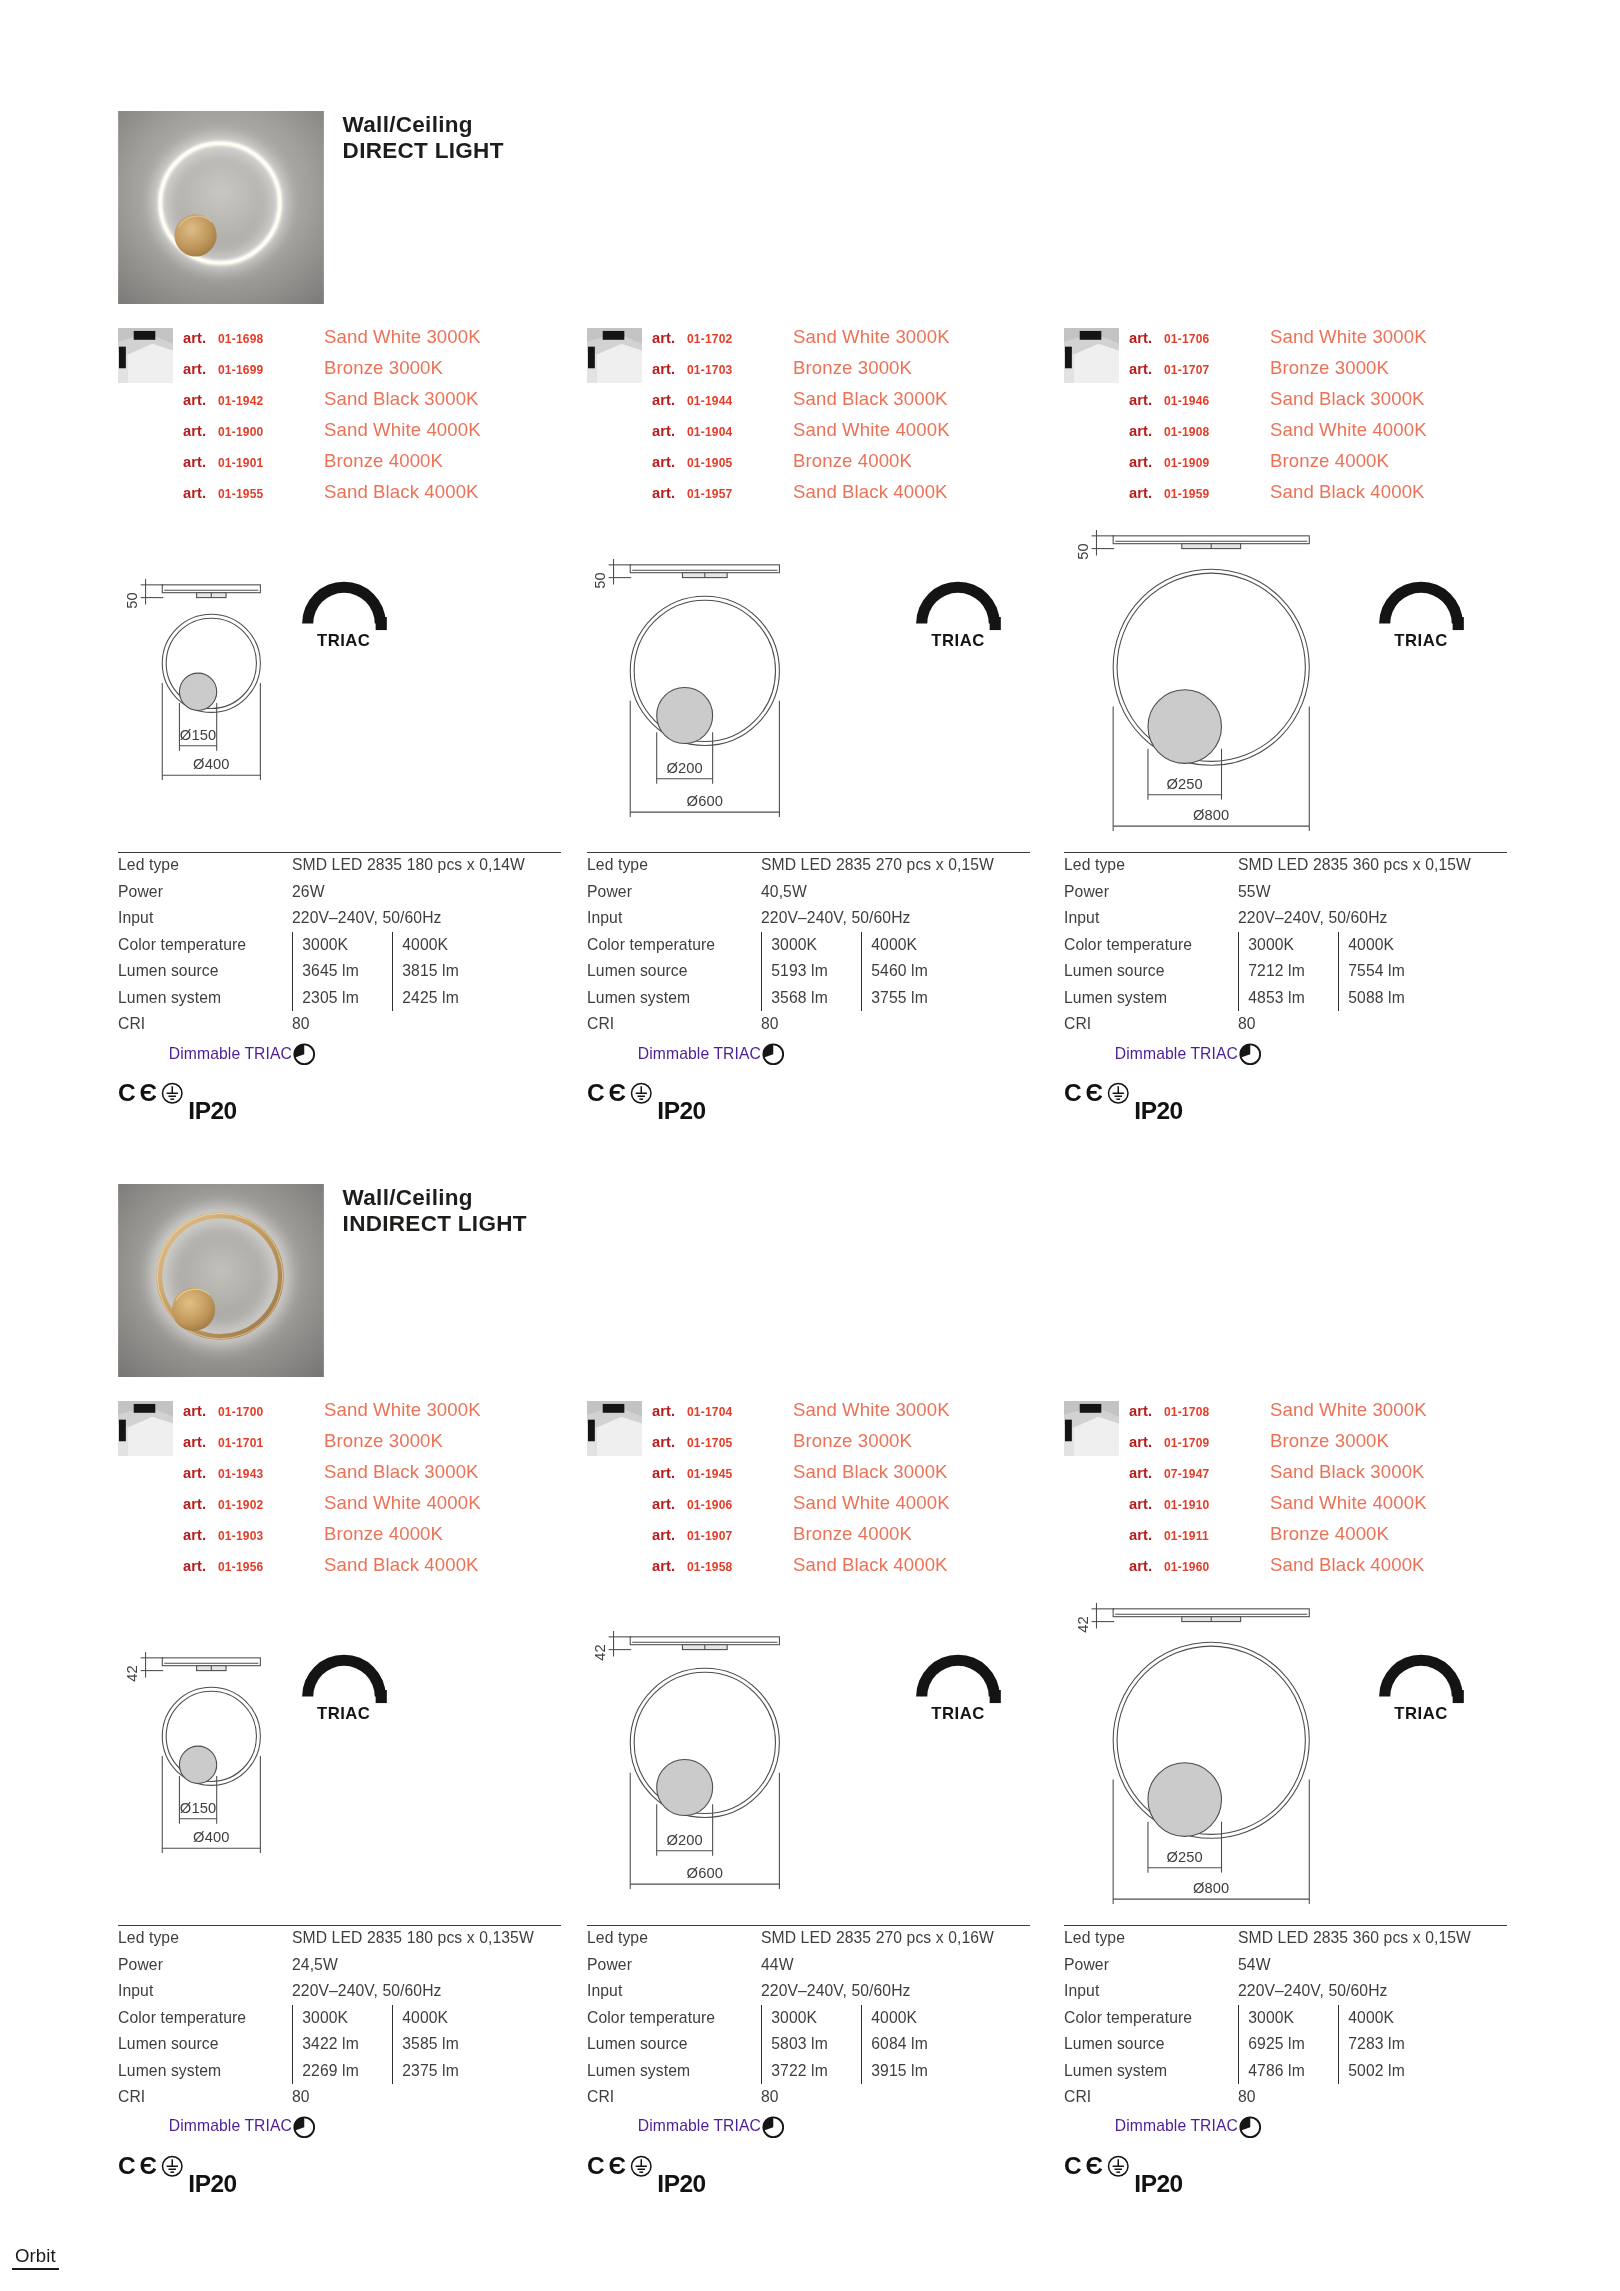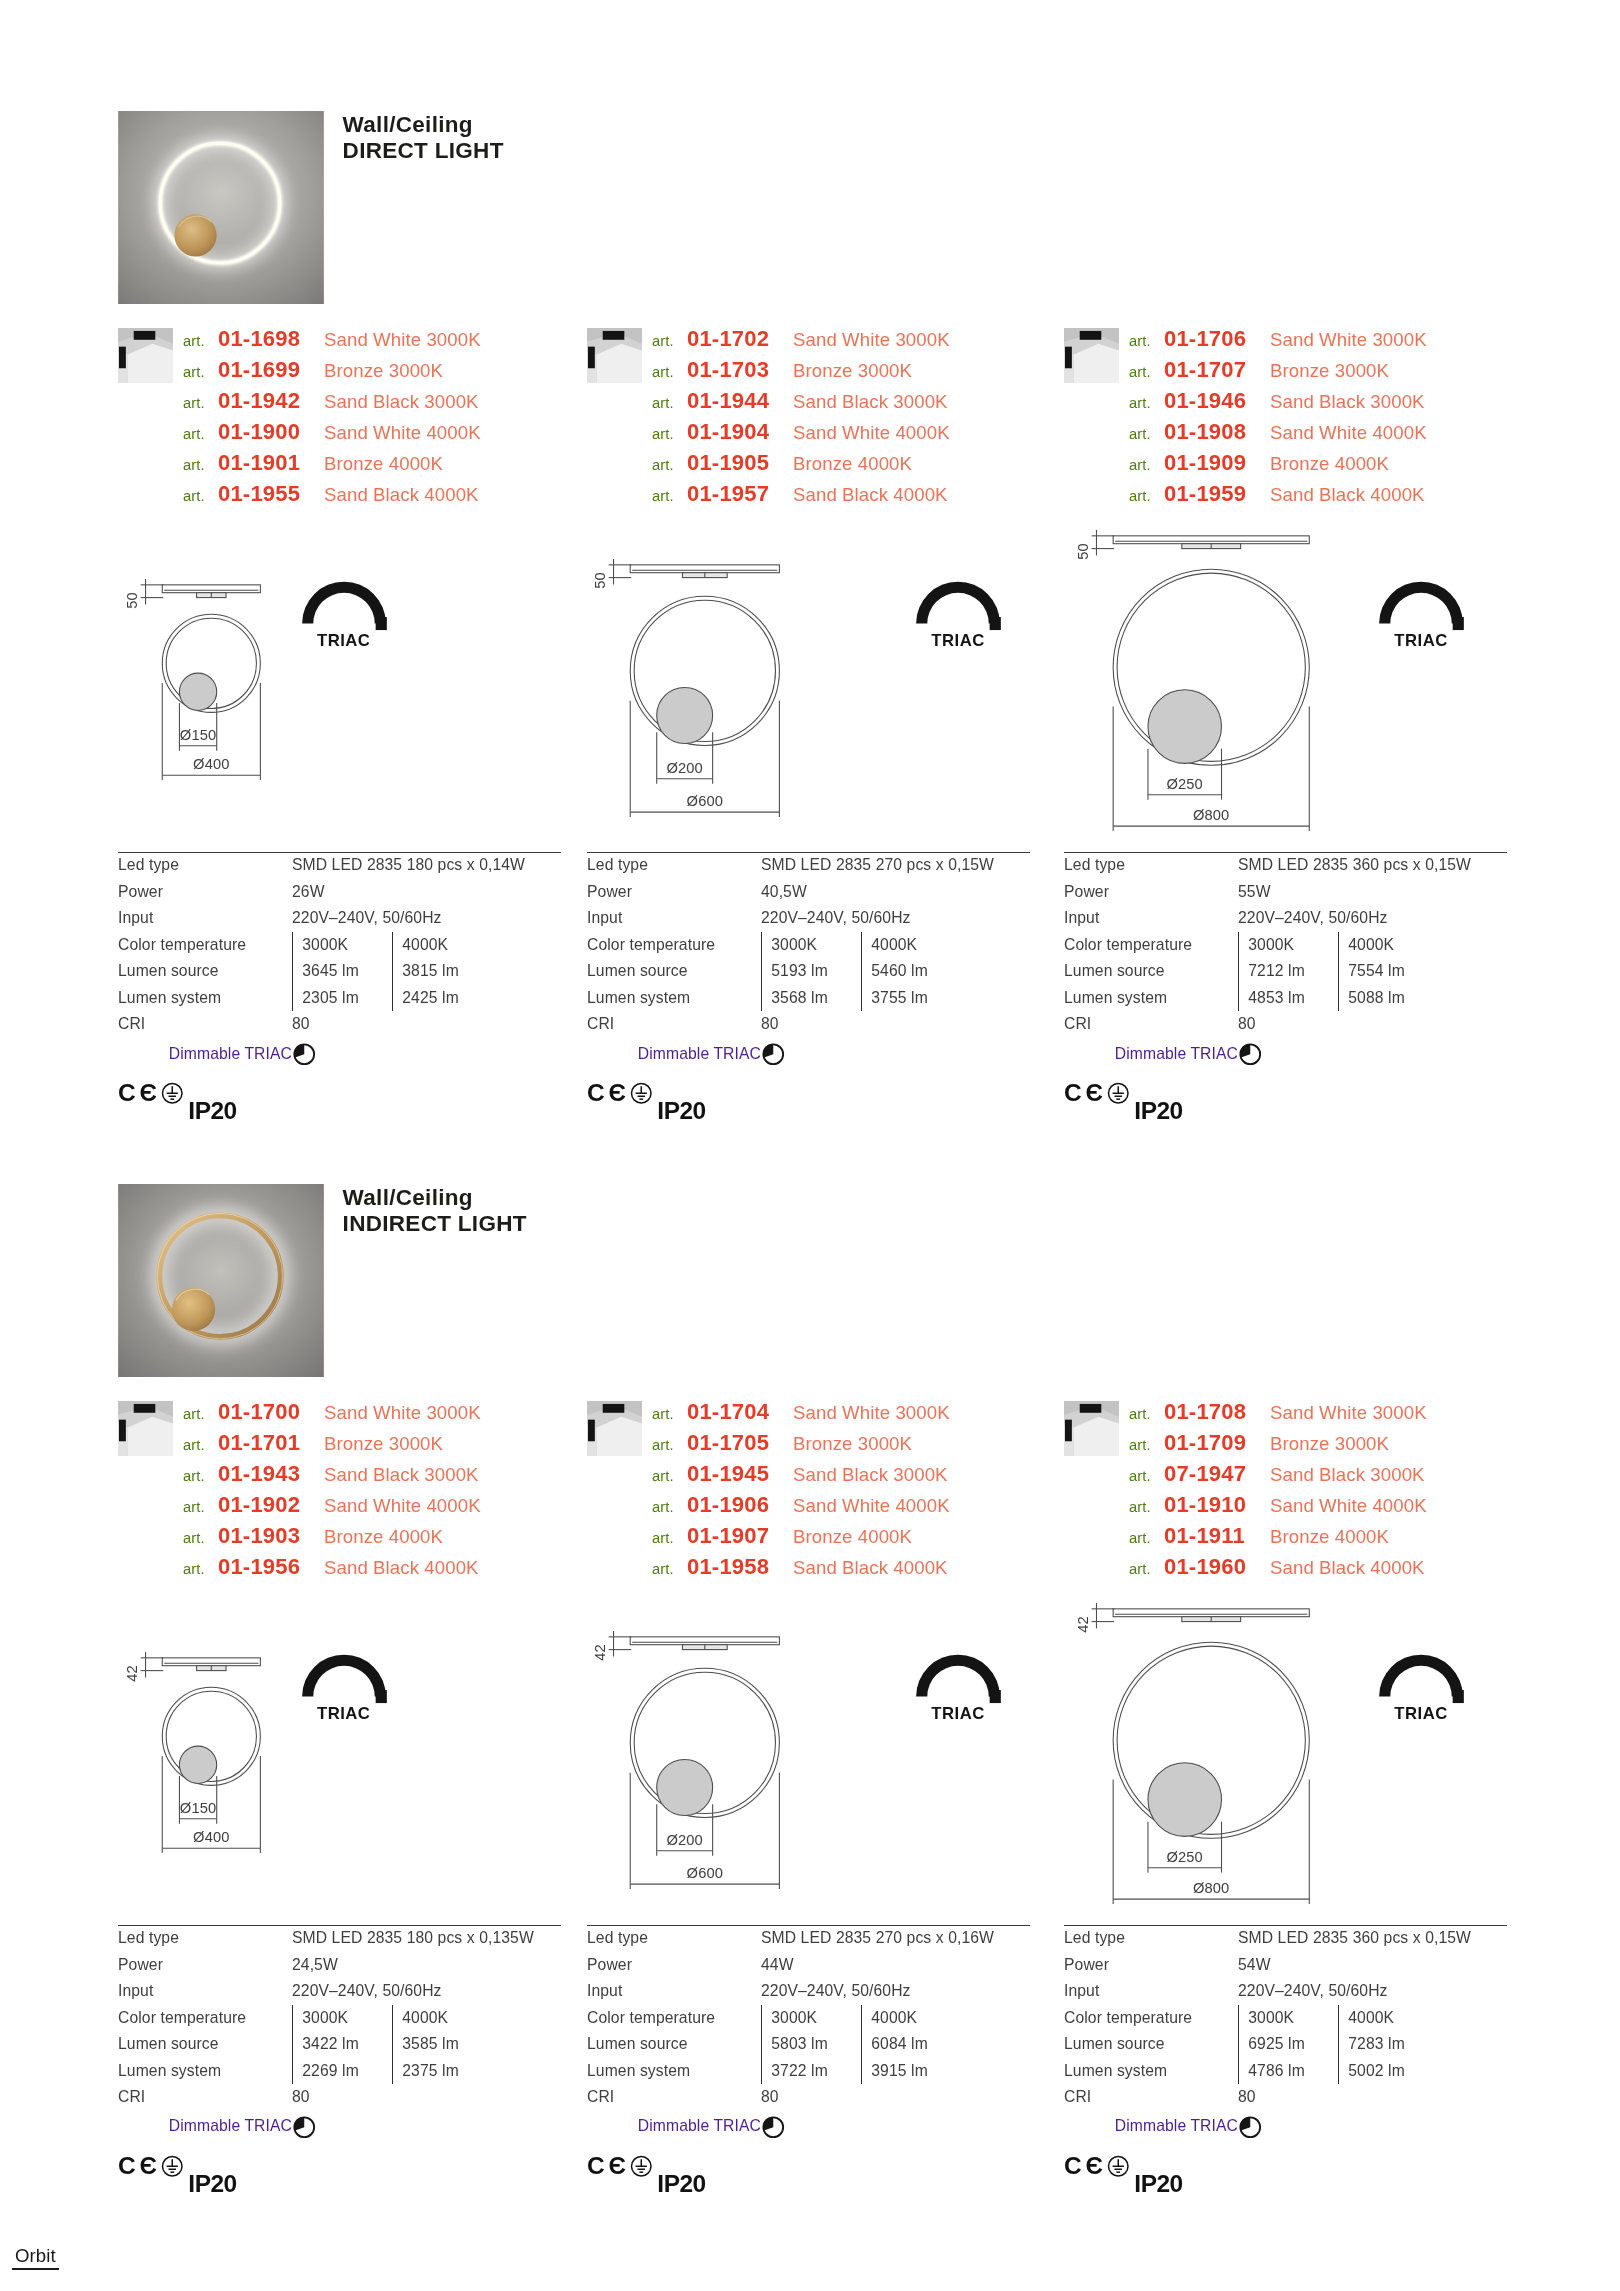--- a/index.html
+++ b/index.html
@@ -15,22 +15,22 @@
 
   
   .products-row { display:grid; grid-template-columns:469px 477px auto; }
   .product-col { position:relative; }
 
   
   .art-block { position:relative; padding-left:65px; margin-top:21.6px; min-height:186px; }
   .thumb { position:absolute; left:0; top:2.9px; width:55px; height:55px; }
   .art-list { list-style:none; }
   .art-row { display:flex; align-items:baseline; height:31px; white-space:nowrap; }
-  .art-label { font-size:14.7px; color:#4d7c0f; width:35px; flex:0 0 auto; }
-  .art-code  { font-size:22px; font-weight:700; color:#e63b26; width:106px; flex:0 0 auto; letter-spacing:0.2px; }
+  .art-label { font-size:14.7px; color:#b91c1c; width:35px; flex:0 0 auto;font-weight:bold; }
+  .art-code  { font-size:12px; font-weight:700; color:#e63b26; width:106px; flex:0 0 auto; letter-spacing:0.2px; }
   .art-finish{ font-size:18.6px; color:#ec7257; font-weight:400; }
 
   
   .drawing-row { margin-top:18.6px; height:306px; display:flex; align-items:flex-end; }
   .draw-holder { flex:0 0 auto; }
   .dsize-0 { margin-bottom:47px; }
   .dsize-1 { margin-bottom:12.7px; }
   .dsize-2 { margin-bottom:0; }
   .dim-text { font:15px "Liberation Sans", sans-serif; fill:#3e3e3e; }
   .triac-badge { align-self:flex-start; margin-top:47px; text-align:center; }

